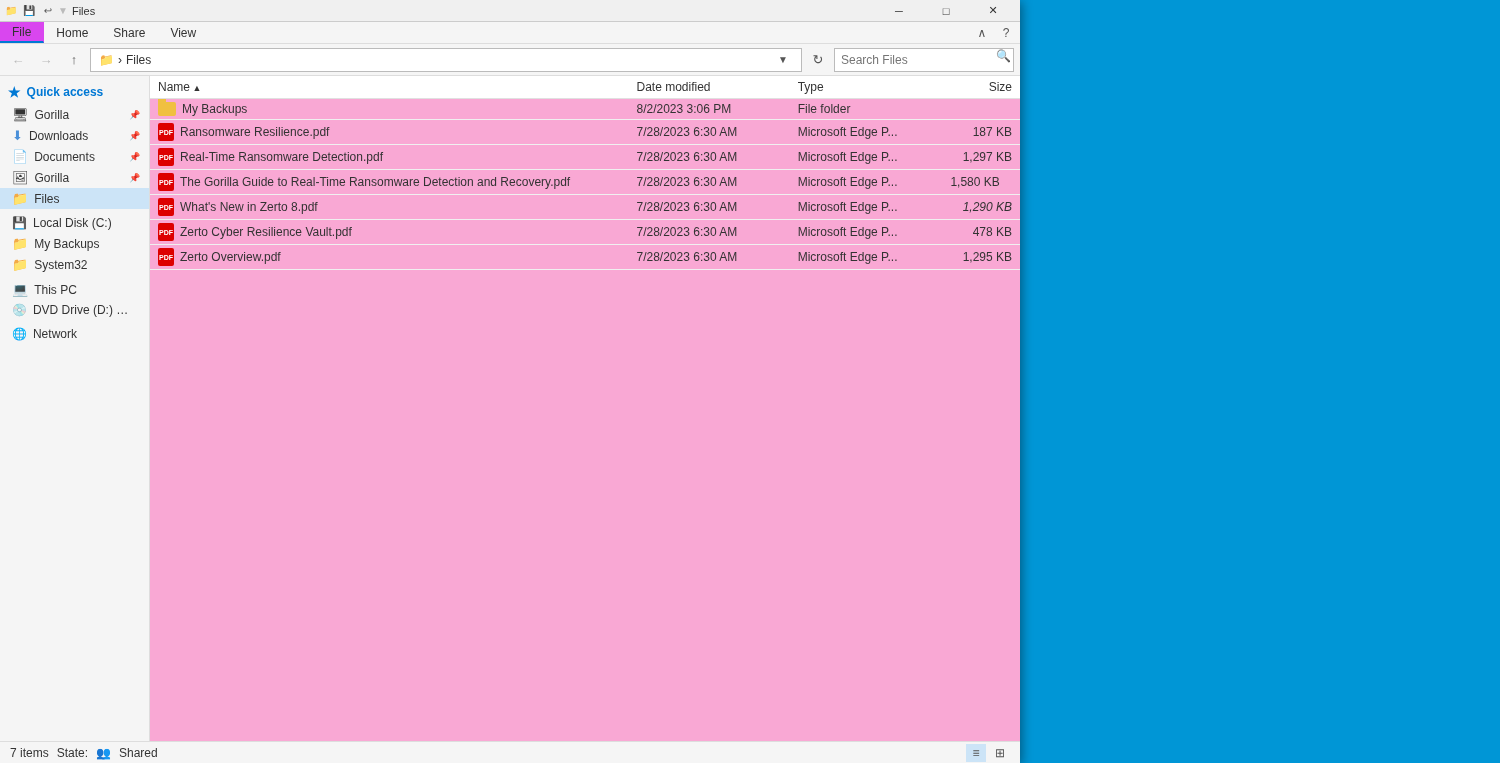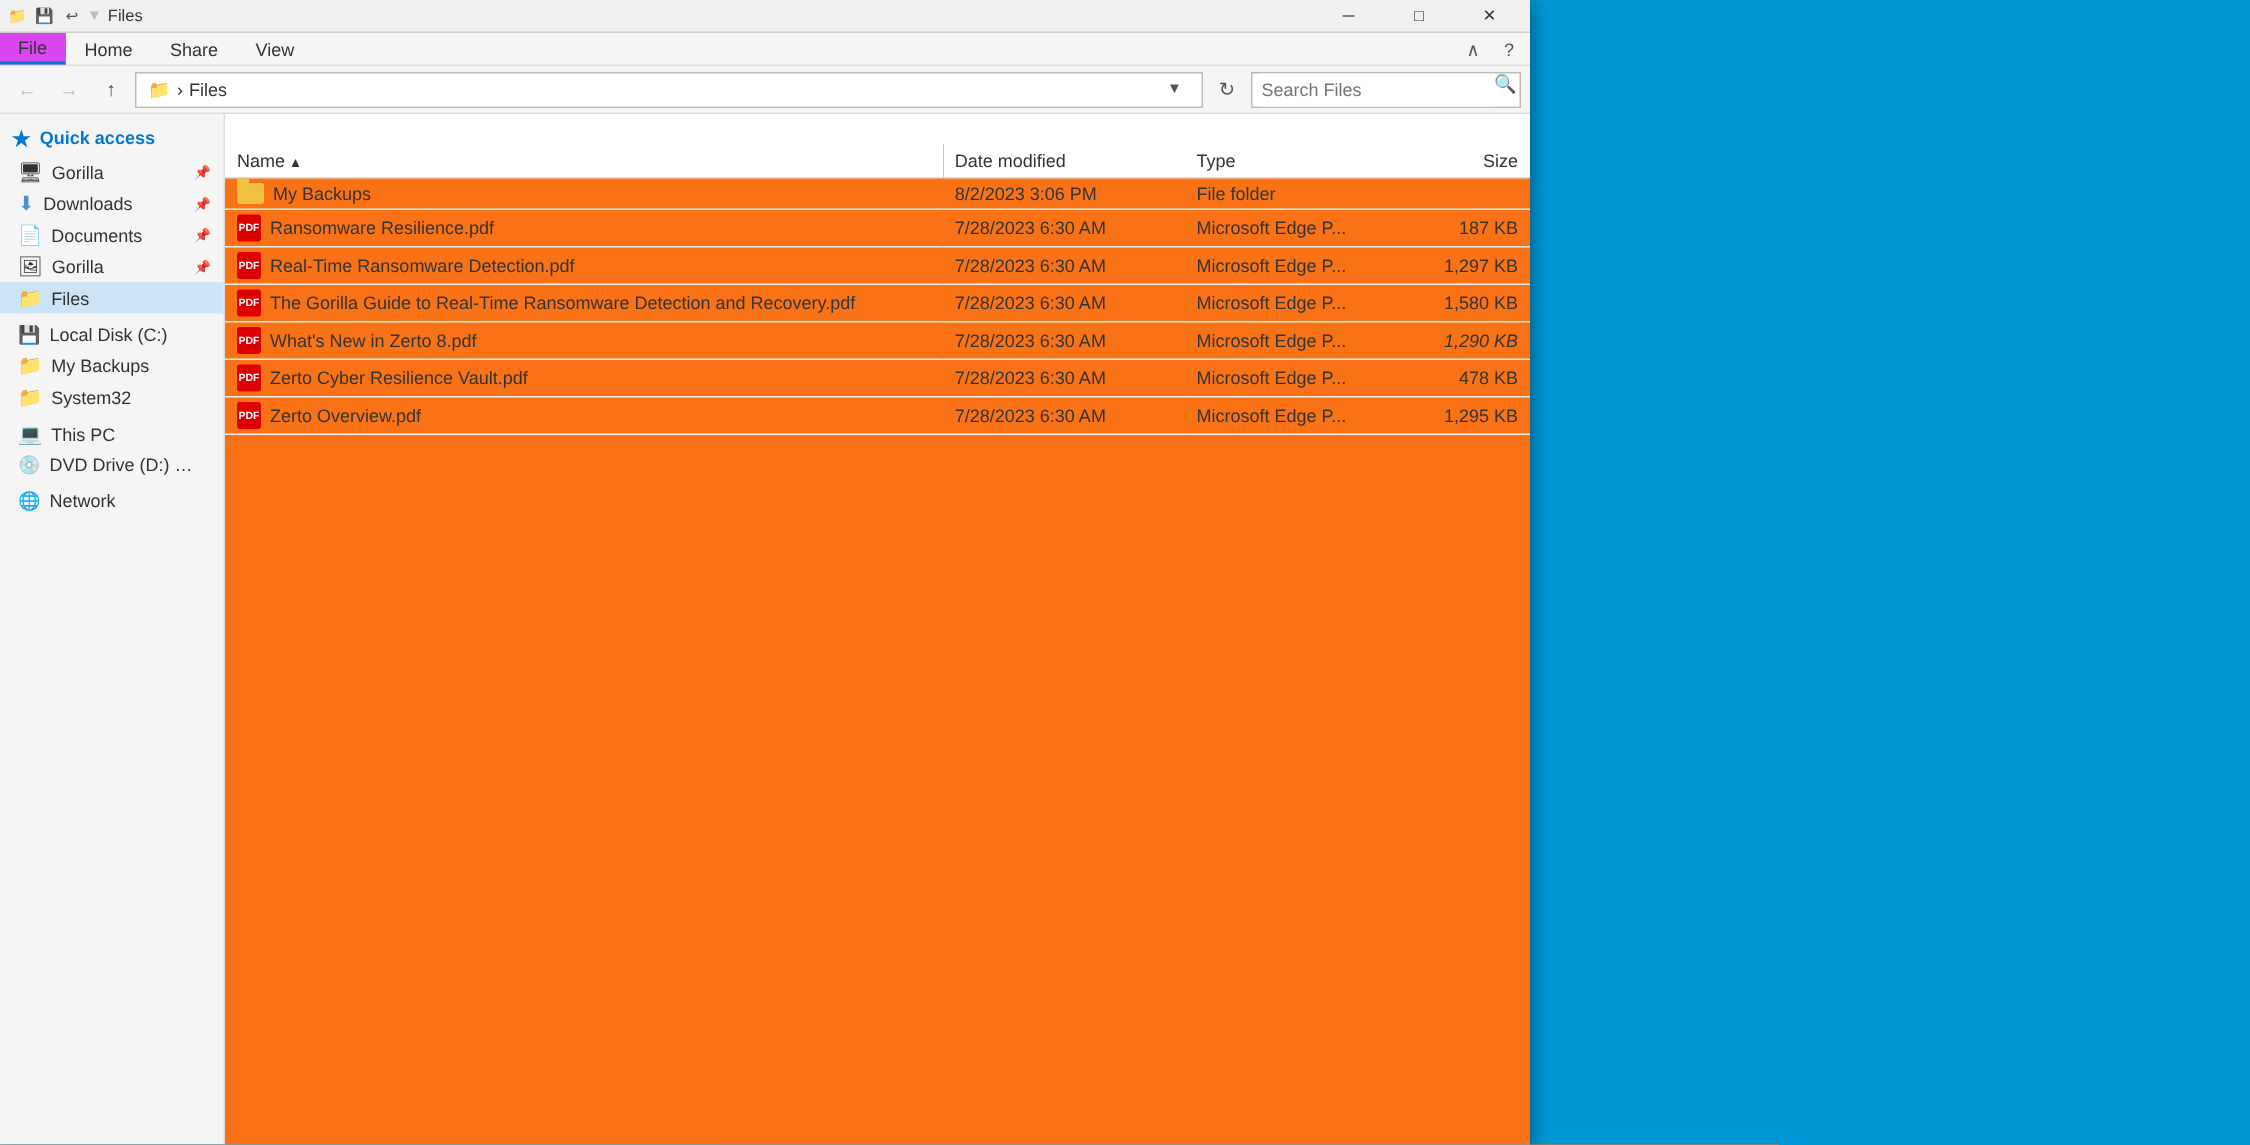--- a/index.html
+++ b/index.html
@@ -269,22 +269,21 @@
       font-size: 12px;
       color: #0078d4;
       font-weight: 600;
       gap: 6px;
     }
 
     
     .file-area {
       flex: 1;
       overflow-y: auto;
-      background: #f97316;
-      margin-top: 20px;
+      background: #f9a8d4;
     }
     .file-table {
       width: 100%;
       border-collapse: collapse;
     }
     .file-table th {
       text-align: left;
       padding: 4px 8px;
       font-size: 12px;
       font-weight: normal;
@@ -584,21 +583,21 @@
   </tr>
             <tr>
     <td>
       <div class="name-cell">
         <div class="pdf-icon">PDF</div>
         <span>The Gorilla Guide to Real-Time Ransomware Detection and Recovery.pdf</span>
       </div>
     </td>
     <td>7/28/2023 6:30 AM</td>
     <td>Microsoft Edge P...</td>
-    <td style="text-align:right;">1,580 KB</td>
+    <td style="text-align:left;">1,580 KB</td>
   </tr>
             <tr>
     <td>
       <div class="name-cell">
         <div class="pdf-icon">PDF</div>
         <span>What's New in Zerto 8.pdf</span>
       </div>
     </td>
     <td>7/28/2023 6:30 AM</td>
     <td>Microsoft Edge P...</td>
@@ -624,14 +623,24 @@
     </td>
     <td>7/28/2023 6:30 AM</td>
     <td>Microsoft Edge P...</td>
     <td style="text-align:right;">1,295 KB</td>
   </tr>
           </tbody>
       </table>
     </div>
   </div>
 
+  <div class="status-bar">
+    <span>7 items</span>
+    <span>State:</span>
+    <span style="font-size:12px;">👥</span>
+    <span>Shared</span>
+    <div class="status-bar-right">
+      <div class="view-btn active">≡</div>
+      <div class="view-btn">⊞</div>
+    </div>
+  </div>
 
 </div>
 
 </body></html>

